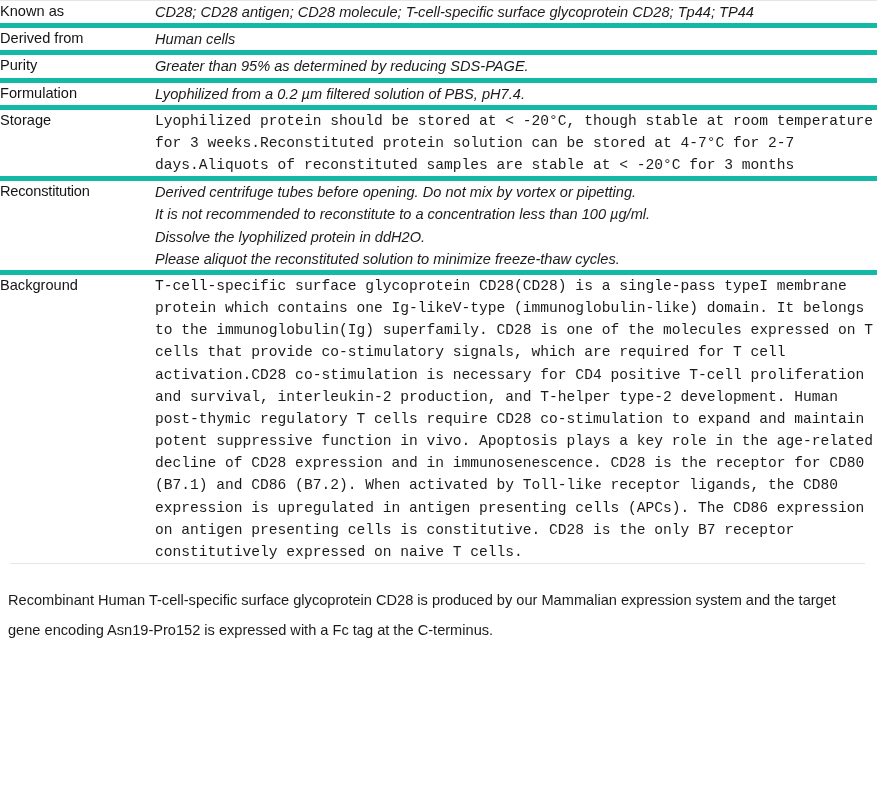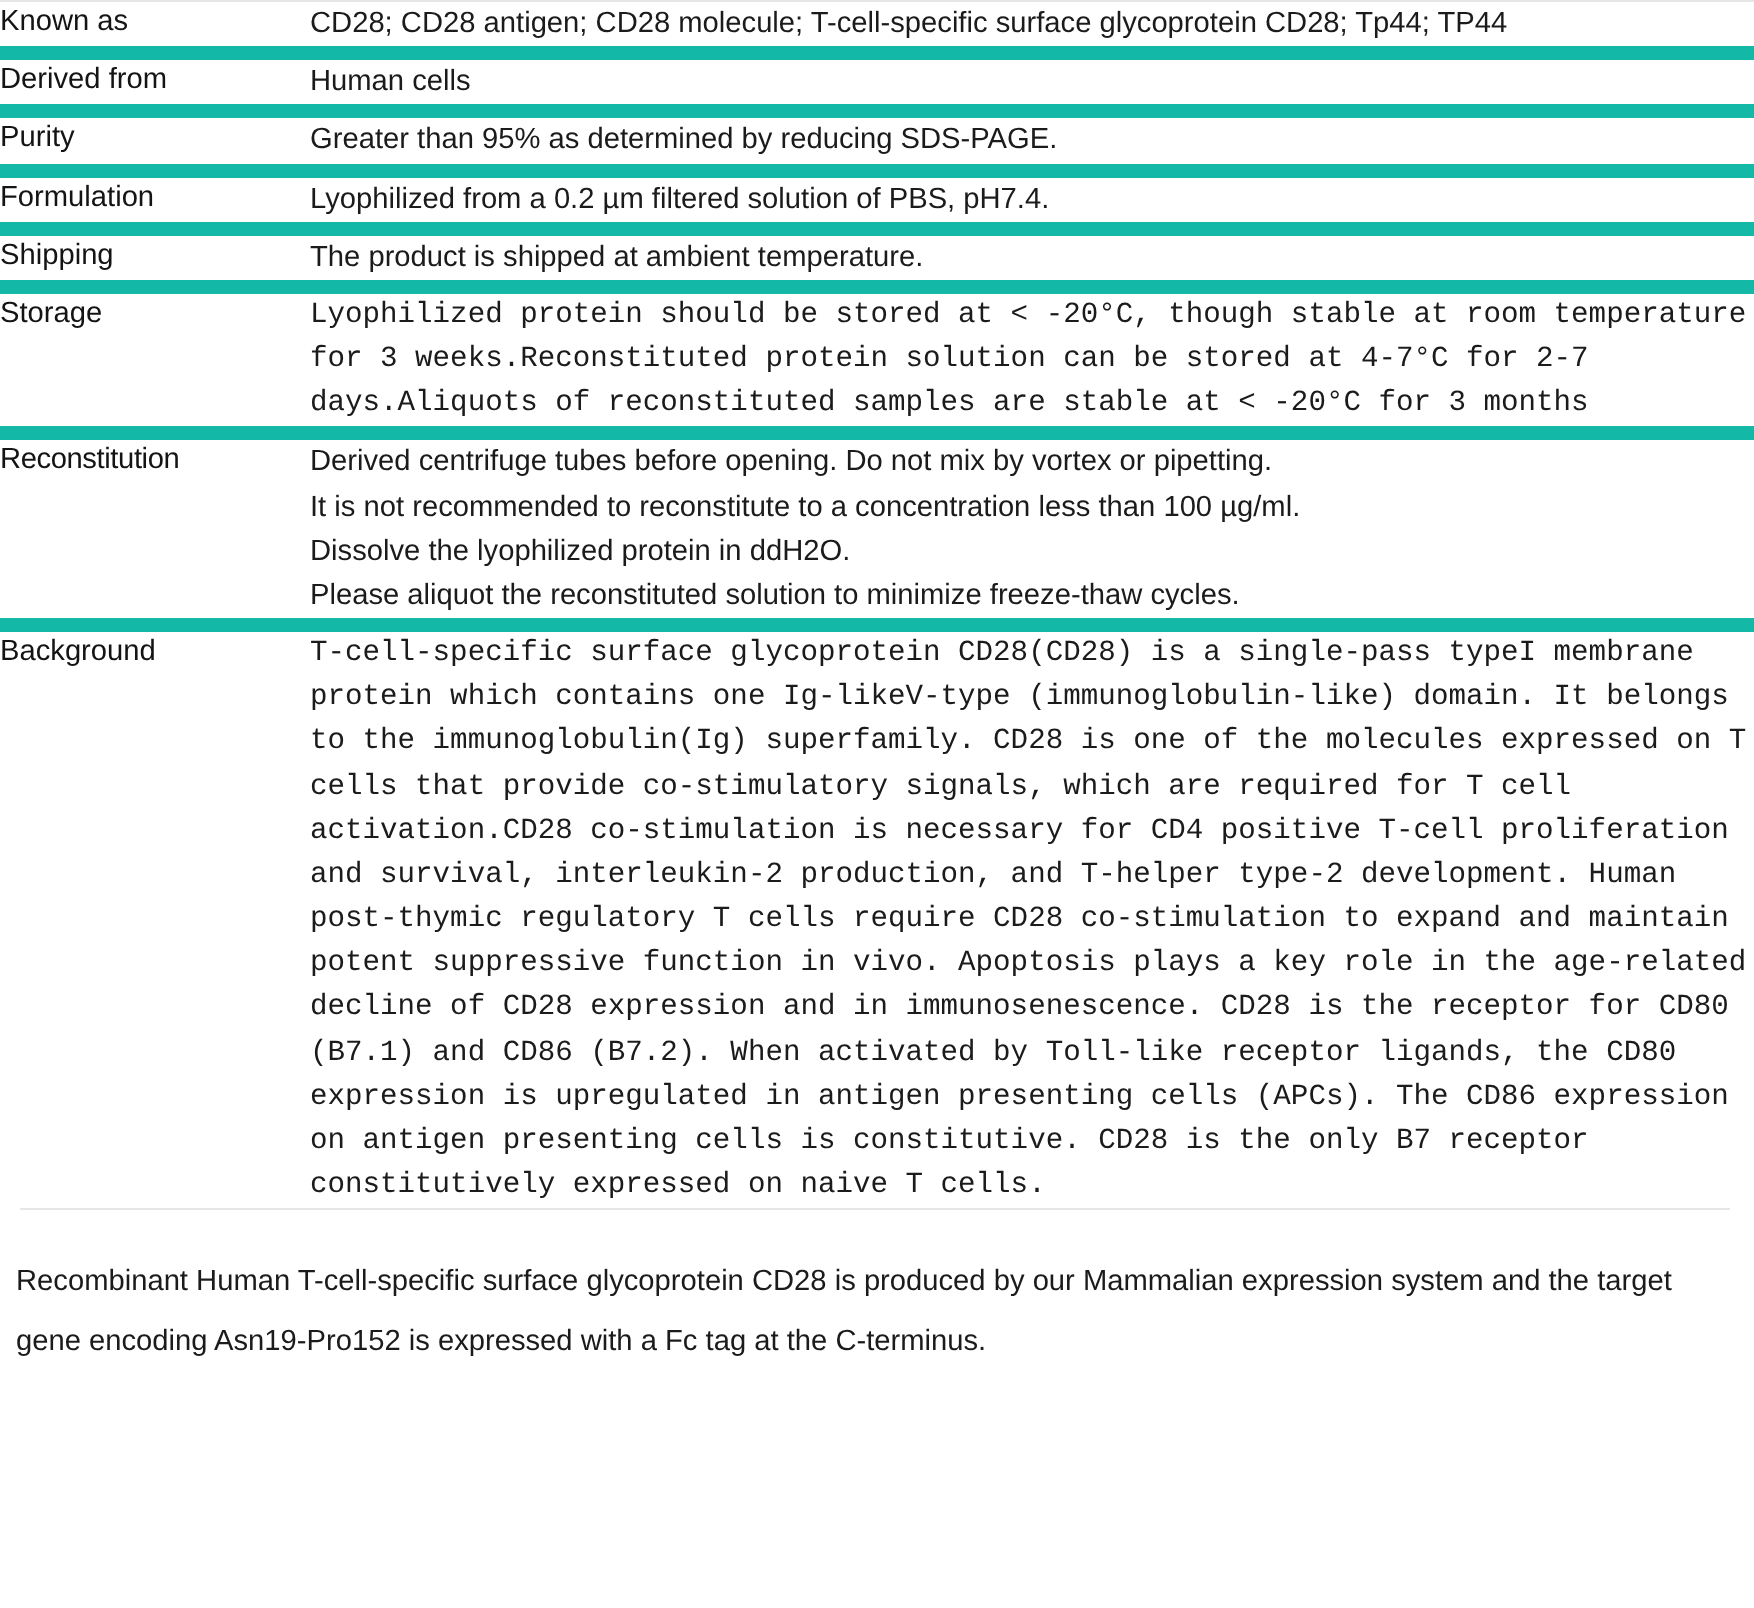--- a/index.html
+++ b/index.html
@@ -24,21 +24,21 @@
 
   
   .spec-table {
     width: 100%;
     border-collapse: collapse;
     table-layout: fixed;
     margin: 0;
   }
 
   .spec-table tr.spec-row > td {
-    border-top: 7px solid #14b8a6;
+    border-top: 5px solid #14b8a6;
     padding: 0;
     vertical-align: top;
   }
   .spec-table tr.spec-row:first-child > td {
     border-top: 1px solid #e6e6e6;
   }
 
   td.spec-label {
     width: 155px;
     padding: 10px 10px 10px 22px;
@@ -60,20 +60,21 @@
   td.spec-value {
     padding: 10px 14px 10px 0;
     box-sizing: border-box;
     font-size: 14.6px;
     line-height: 1.52;
     color: #1b1b1b;
     text-align: left;
   }
   td.spec-value .line {
     display: block;
+    font-style: italic;
   }
   td.spec-value p {
     margin: 0;
     font-family: Liberation Mono, monospace;
   }
 
   
   .table-bottom-rule {
     height: 1px;
     background: #e6e6e6;
@@ -120,26 +121,20 @@
         </td>
       </tr>
 
       <tr class="spec-row">
         <td class="spec-label">Formulation</td>
         <td class="spec-value">
           <span class="line">Lyophilized from a 0.2 µm filtered solution of PBS, pH7.4.</span>
         </td>
       </tr>
 
-      <tr class="spec-row">
-        <td class="spec-label">Shipping</td>
-        <td class="spec-value">
-          <span class="line">The product is shipped at ambient temperature.</span>
-        </td>
-      </tr>
 
       <tr class="spec-row">
         <td class="spec-label">Storage</td>
         <td class="spec-value">
           <p>Lyophilized protein should be stored at &lt; -20°C, though stable at room temperature for 3 weeks.Reconstituted protein solution can be stored at 4-7°C for 2-7 days.Aliquots of reconstituted samples are stable at &lt; -20°C for 3 months</p>
         </td>
       </tr>
 
       <tr class="spec-row">
         <td class="spec-label wide">Reconstitution</td>

